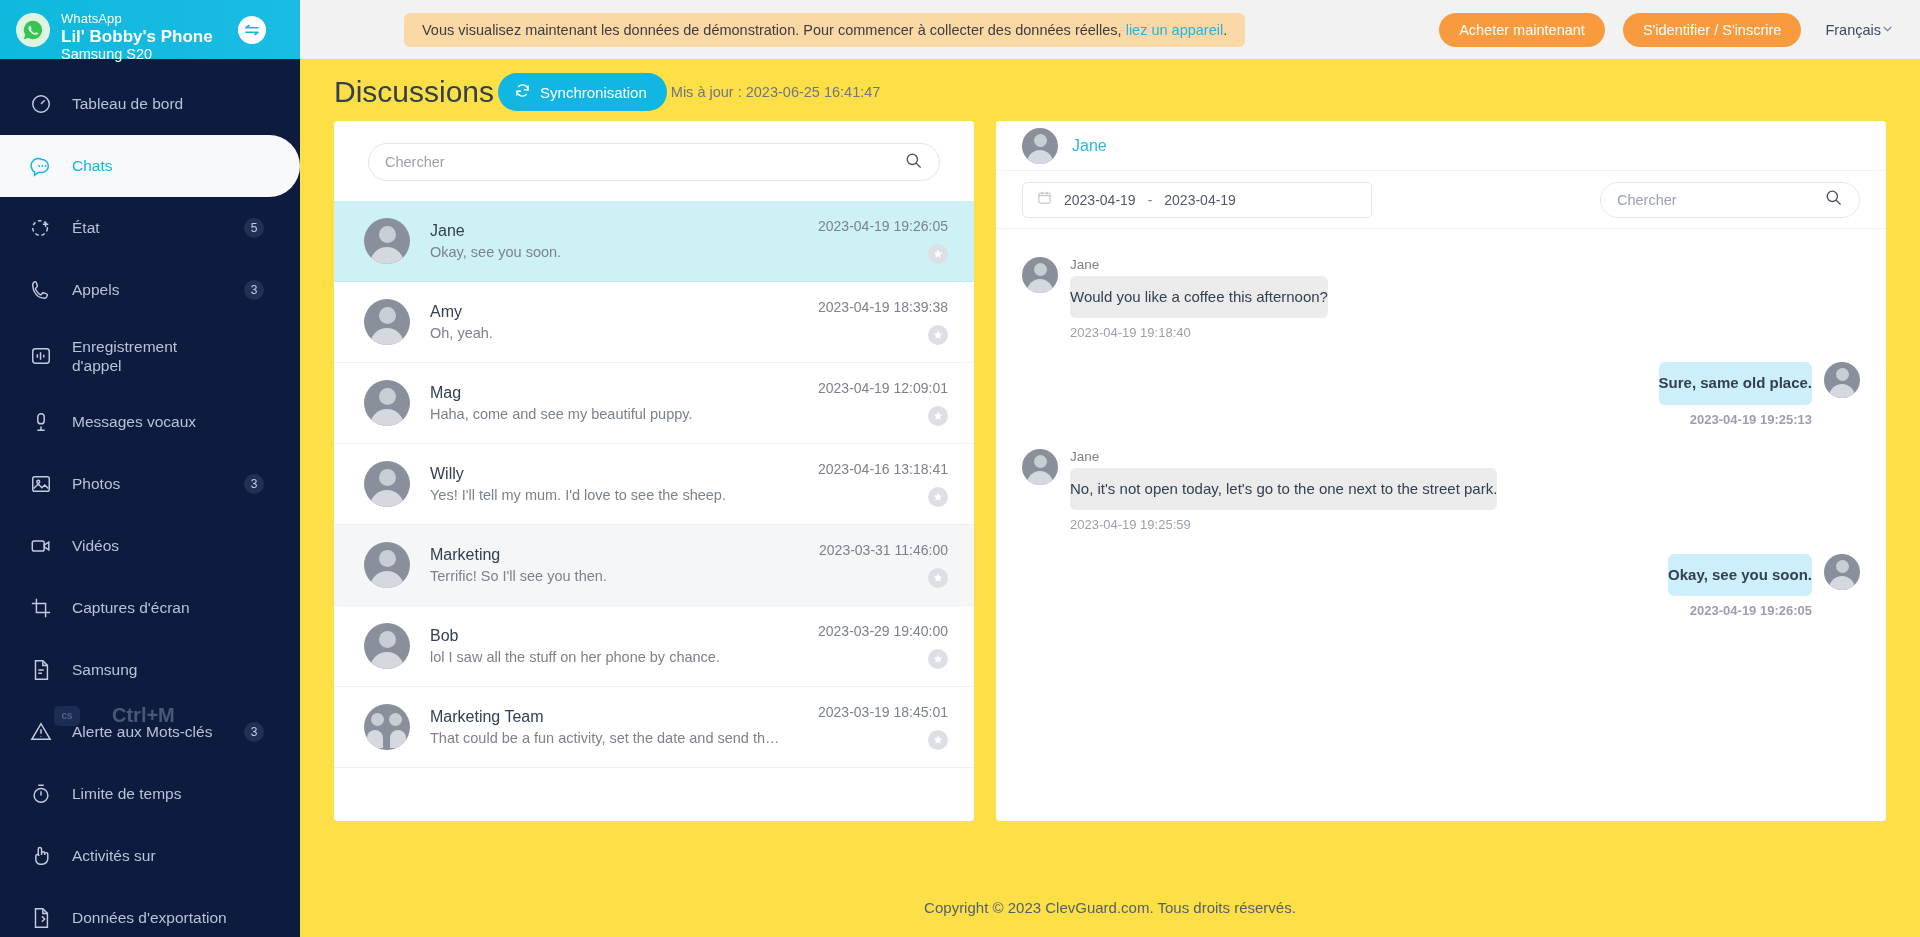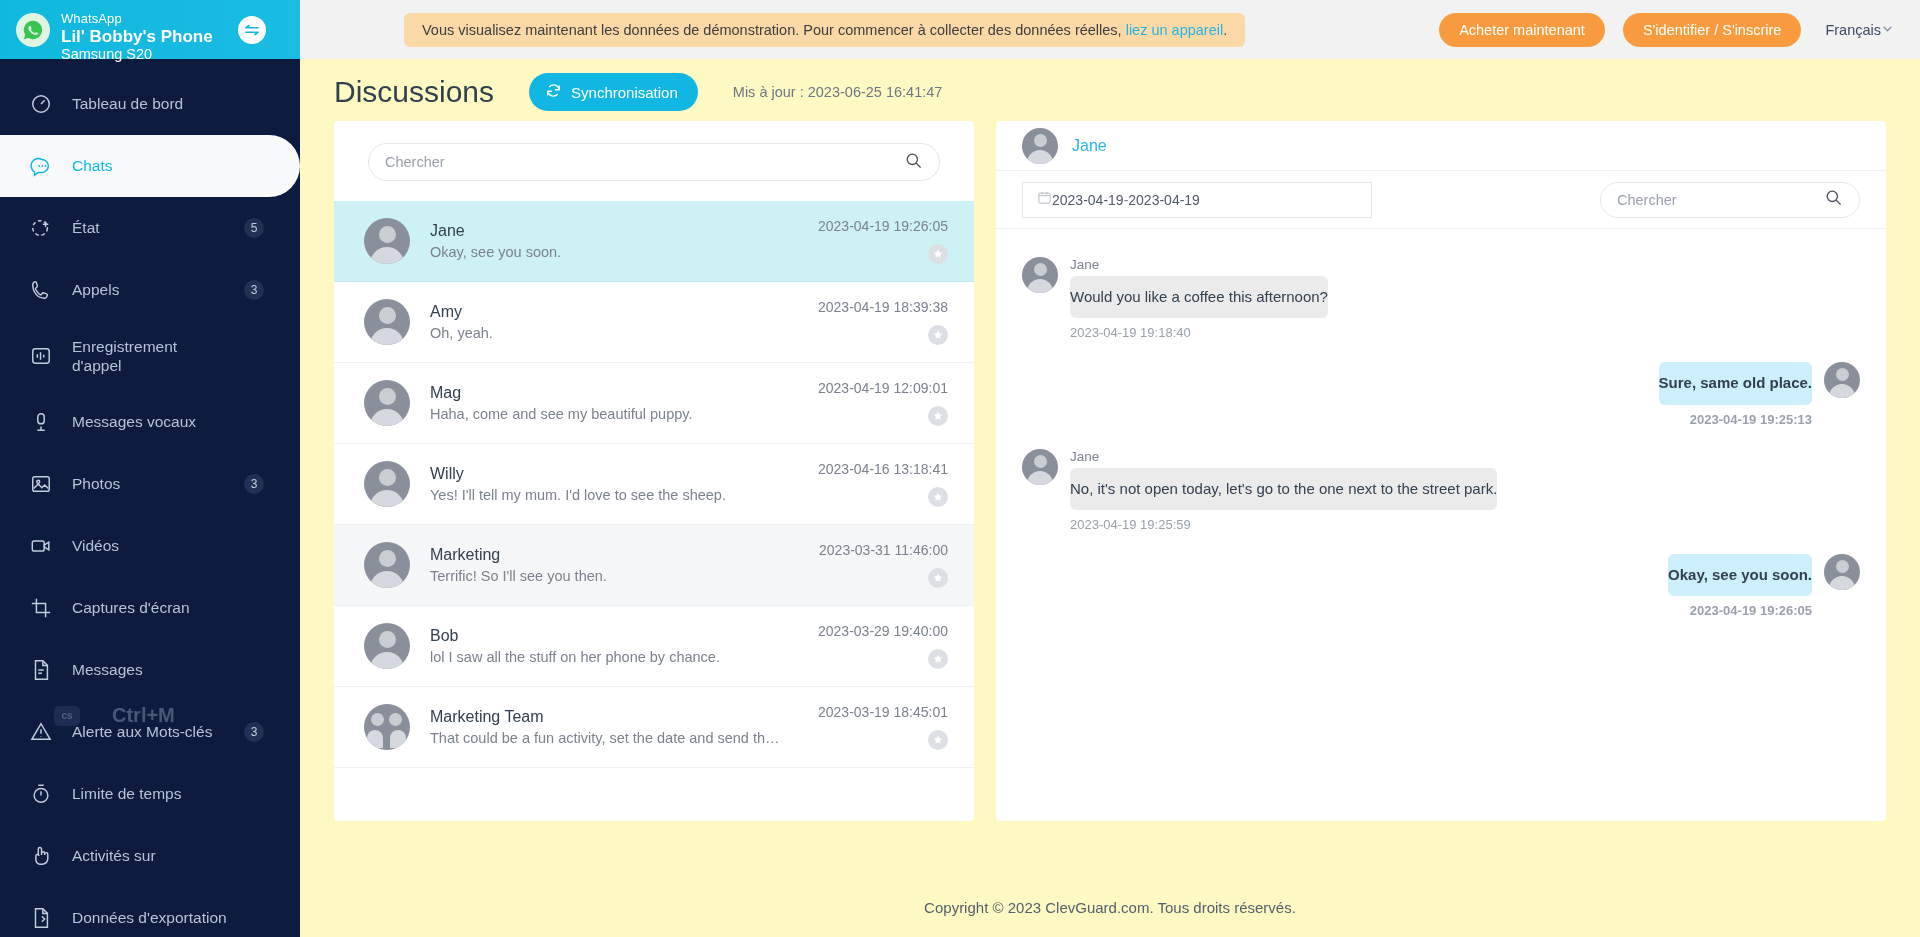--- a/index.html
+++ b/index.html
@@ -74,21 +74,21 @@
     opacity: .55; pointer-events: none;
   }
   .ctrl-overlay .cs-chip {
     width: 26px; height: 20px; border-radius: 5px;
     background: #2b3a63; color: #8b96b5; font-size: 10px;
     display:flex; align-items:center; justify-content:center; font-weight:700;
   }
   .ctrl-overlay .ctrl-text { color: #7c879f; font-size: 20px; font-weight: 700; margin-left: 24px; }
 
   
-  #main { flex: 1; height: 937px; display: flex; flex-direction: column; background: #fef9c3; overflow: hidden; }
+  #main { flex: 1; height: 937px; display: flex; flex-direction: column; background: #fde047; overflow: hidden; }
 
   #topbar {
     height: 59px; background: #f2f2f2; flex: 0 0 59px;
     display: flex; align-items: center; padding: 0 24px; gap: 18px;
   }
   #demo-banner {
     background: #fad9a6; color: #3d3d3d; font-size: 14.5px;
     border-radius: 6px; padding: 9px 18px; margin-left: 80px;
   }
   #demo-banner a { color: #25b3e0; text-decoration: none; }
@@ -98,21 +98,21 @@
     padding: 9px 20px; cursor: pointer; font-family: inherit;
     background: #f79b3e;
   }
   .pill-btn.signin { background: #f79b3e; }
   #lang {
     color: #3c4a63; font-size: 14.5px; display:flex; align-items:flex-end; cursor:pointer;
     margin-left: 6px; margin-right: 2px;
   }
   #lang svg { width: 13px; height: 13px; stroke:#6b7891; fill:none; stroke-width:2; }
 
-  #page-head { display: flex; align-items: center; padding: 14px 34px 10px 34px; gap: 35px; }
+  #page-head { display: flex; align-items: center; padding: 14px 34px 10px 34px; gap: 4px; }
   #page-title { font-size: 30px; color: #33404f; font-weight: 400; }
   #sync-btn {
     background: #12b6e3; color: #fff; border: none; border-radius: 20px;
     font-size: 15px; padding: 9px 20px 9px 16px; display:flex; align-items:center; gap:9px;
     cursor: pointer; font-family: inherit;
   }
   #sync-btn svg { width: 17px; height: 17px; stroke:#fff; fill:none; stroke-width:1.9; }
   #updated { color: #6d7684; font-size: 14.5px; }
 
   #content { flex: 1; display: flex; gap: 0; padding: 0 34px; overflow: hidden; }
@@ -161,22 +161,22 @@
 
   
   #convo { flex: 1; margin-left: 22px; height: 700px; display: flex; flex-direction: column; overflow: hidden; }
   #convo-head { height: 50px; display: flex; align-items: center; padding: 0 26px; gap: 14px; border-bottom: 1px solid #eef0f2; }
   #convo-head .avatar { width: 36px; height: 36px; flex: 0 0 36px; }
   #convo-head .avatar .head { width:13px;height:13px;left:11.5px;top:6px; }
   #convo-head .avatar .body { width:26px;height:17px;left:5px;top:22px;border-radius:13px 13px 0 0; }
   #convo-name { color: #29b6e5; font-size: 16px; }
   #convo-filters { height: 58px; display: flex; align-items: center; padding: 0 26px; justify-content: space-between; border-bottom: 1px solid #eef0f2; }
   .date-range {
-    height: 36px; border: 1px solid #e3e6ea; border-radius: 0; width: 350px;
-    display: flex; align-items: center; padding: 0 14px; gap: 0;
+    height: 36px; border: 1px solid #e3e6ea; border-radius: 5px; width: 350px;
+    display: flex; align-items: center; padding: 0 14px; gap: 12px;
   }
   .date-range svg { width: 15px; height: 15px; stroke: #b3b9c2; fill: none; stroke-width: 1.5; }
   .date-range .d { font-size: 14px; color: #52596a; }
   .date-range .sep { color: #7b828d; font-size: 14px; }
   .convo-search { width: 260px; height: 36px; border-radius: 19px; }
   #messages { flex: 1; padding: 28px 26px 10px 26px; overflow: hidden; }
   .msg { display: flex; margin-bottom: 22px; }
   .msg .avatar { width: 36px; height: 36px; flex: 0 0 36px; }
   .msg .avatar .head { width:13px;height:13px;left:11.5px;top:6px; }
   .msg .avatar .body { width:26px;height:17px;left:5px;top:22px;border-radius:13px 13px 0 0; }
@@ -311,21 +311,21 @@
       <span class="nav-label">Captures d'écran</span>
     </div>
 
     <div class="nav-item">
       <span class="nav-ico">
           <svg viewBox="0 0 24 24">
             <path d="M6 2h8l5 5v15H6z"></path>
             <path d="M14 2v5h5M9 12h6M9 15.5h4"></path>
           </svg>
         </span>
-      <span class="nav-label">Messages</span>
+      <span class="nav-label">Samsung</span>
     </div>
 
     <div class="nav-item">
       <span class="nav-ico">
           <svg viewBox="0 0 24 24">
             <path d="M12 3L22 20H2z"></path>
             <path d="M12 9v5M12 16.6v.6"></path>
           </svg>
         </span>
       <span class="nav-label">Alerte aux Mots-clés</span>

